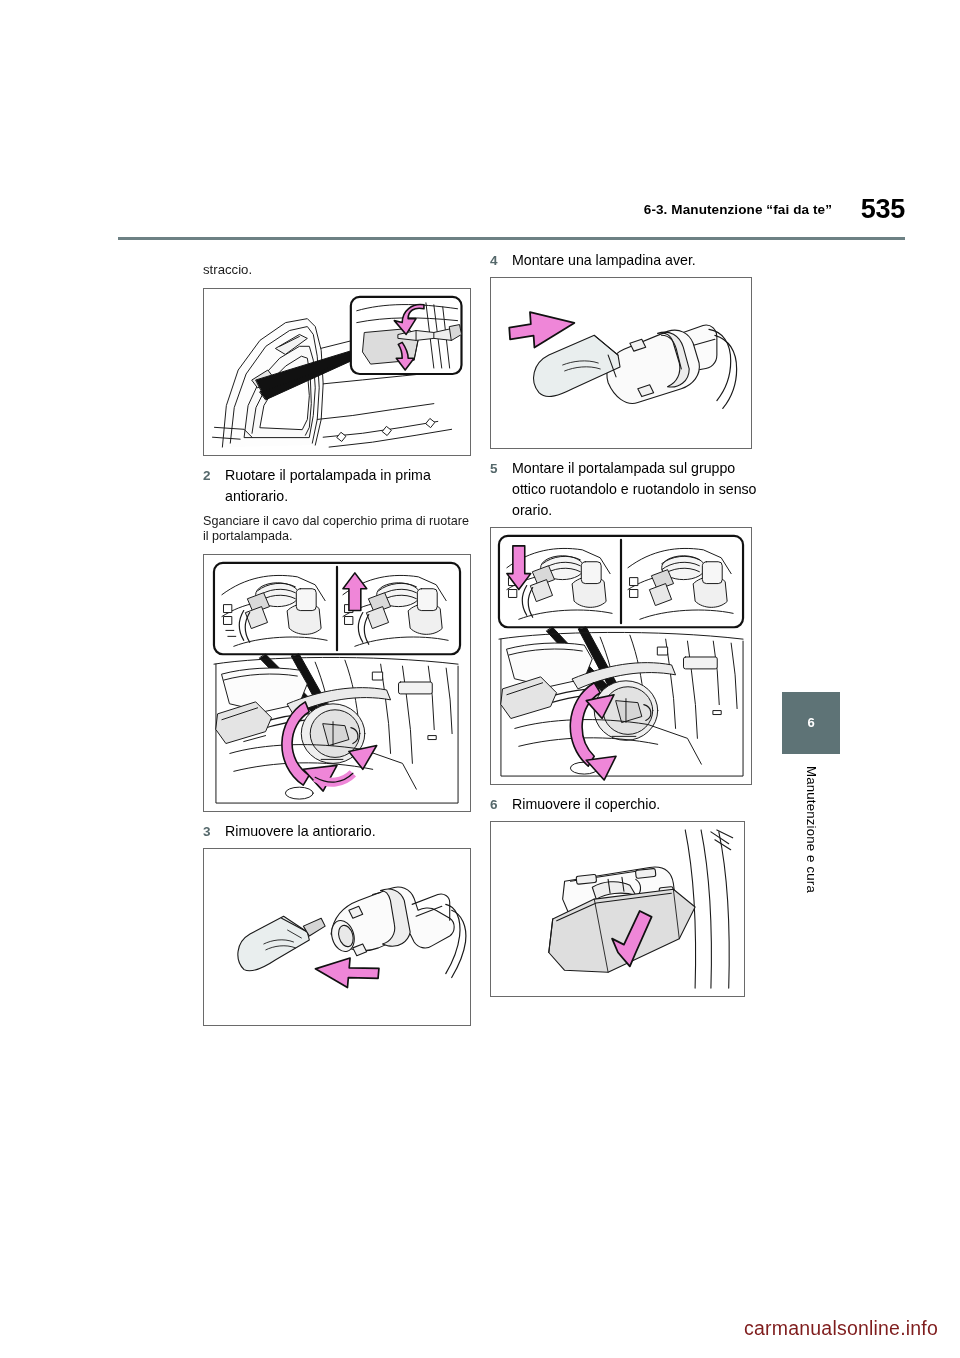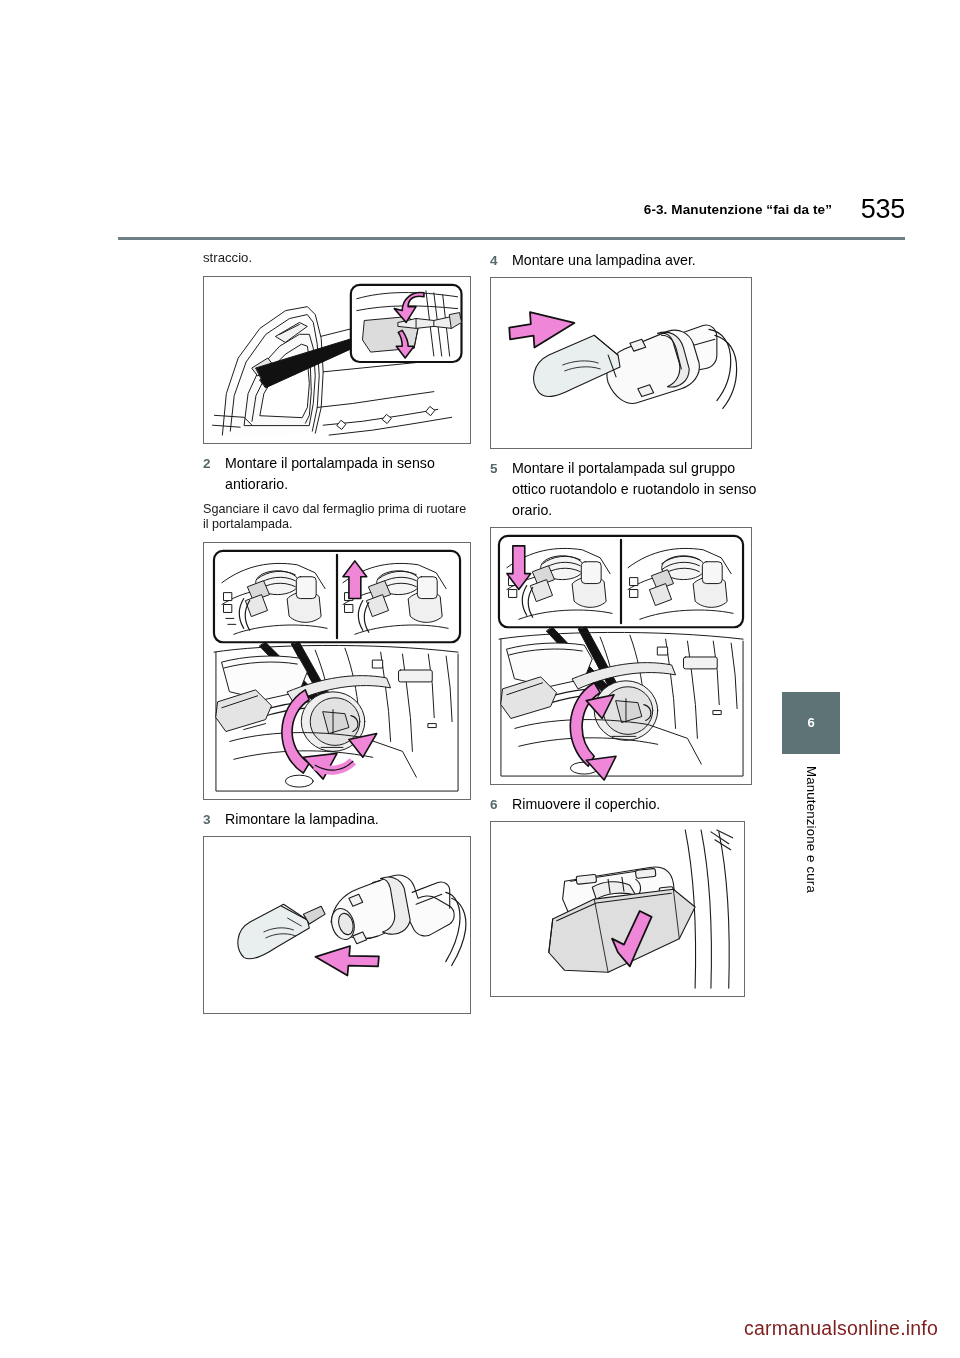--- a/index.html
+++ b/index.html
@@ -37,21 +37,21 @@
     font-weight: bold;
     letter-spacing: 0.1px;
     white-space: nowrap;
     text-align: right;
   }
   .header-pagenum {
     position: absolute;
     right: 55px;
     top: -2px;
     font-size: 27px;
-    font-weight: normal;
+    font-weight: bold;
     letter-spacing: -0.3px;
   }
   .header-rule {
     position: absolute;
     left: 118px;
     right: 55px;
     top: 41px;
     height: 3px;
     background: #6d8184;
   }
@@ -64,21 +64,21 @@
   }
   .col-left  { left: 203px; }
   .col-right { left: 490px; }
 
   .body-text {
     font-size: 13.2px;
     line-height: 16.5px;
     color: #1a1a1a;
   }
   .continued {
-    margin: 0 0 9px 0;
+    margin: 12px 0 9px 0;
   }
 
   
   .step {
     display: flex;
     align-items: flex-start;
     margin: 9px 0 4px 0;
   }
   .step-num {
     flex: 0 0 22px;
@@ -216,23 +216,23 @@
           <path d="M248 38 L258 36 L260 46 L250 52 Z" fill="#d8d8d8"></path>
 
           <path d="M222 16 C210 14 200 22 200 34 L192 32 L204 46 L214 30 L206 30 C206 22 212 18 222 20 Z" fill="#ef86d8" stroke="#111" stroke-width="1.6" stroke-linejoin="round"></path>
           <path d="M196 56 C200 62 200 66 200 70 L194 70 L203 82 L212 70 L206 70 C206 64 204 60 200 54 Z" fill="#ef86d8" stroke="#111" stroke-width="1.6" stroke-linejoin="round"></path>
         </g>
       </svg>
     </div>
 
     <div class="step">
       <div class="step-num">2</div>
-      <div class="step-text">Montare il portalampada in senso antiorario.</div>
-    </div>
-    <p class="note">Sganciare il cavo dal fermaglio prima di ruotare il portalampada.</p>
+      <div class="step-text">Ruotare il portalampada in prima antiorario.</div>
+    </div>
+    <p class="note">Sganciare il cavo dal coperchio prima di ruotare il portalampada.</p>
 
     <div class="figure" style="width:268px;height:258px;">
       <svg viewBox="0 0 268 258" xmlns="http://www.w3.org/2000/svg">
         <g fill="none" stroke="#1a1a1a" stroke-width="1" stroke-linejoin="round" stroke-linecap="round">
 
           <rect x="10" y="8" width="248" height="92" rx="9" ry="9" fill="#ffffff" stroke="#111" stroke-width="2.2"></rect>
           <line x1="134" y1="12" x2="134" y2="96" stroke="#111" stroke-width="2.2"></line>
 
           <g>
             <path d="M18 40 C42 22 68 18 94 22 L112 30 L122 46"></path>
@@ -323,21 +323,21 @@
             <path d="M146 198 L174 192 L160 216 Z" fill="#ef86d8" stroke="#111" stroke-width="1.6" stroke-linejoin="round"></path>
             <path d="M112 224 C126 232 140 230 150 220" stroke="#ef86d8" stroke-width="9" stroke-linecap="butt"></path>
             <path d="M112 224 C126 232 140 230 150 220" stroke="#111" stroke-width="1.2" fill="none"></path>
           </g>
         </g>
       </svg>
     </div>
 
     <div class="step">
       <div class="step-num">3</div>
-      <div class="step-text">Rimontare la lampadina.</div>
+      <div class="step-text">Rimuovere la antiorario.</div>
     </div>
 
     <div class="figure" style="width:268px;height:178px;">
       <svg viewBox="0 0 268 178" xmlns="http://www.w3.org/2000/svg">
         <g fill="none" stroke="#1a1a1a" stroke-width="1.1" stroke-linejoin="round" stroke-linecap="round">
 
           <path d="M128 86 C130 70 140 58 156 52 L188 40 C198 36 208 40 212 50 L216 62
                    C220 60 228 58 234 62 L248 70 C254 74 254 84 248 88 L230 98
                    C224 102 216 100 212 94 L208 86 L176 100 C160 106 144 102 136 94 Z" fill="#fbfbfb"></path>
 

